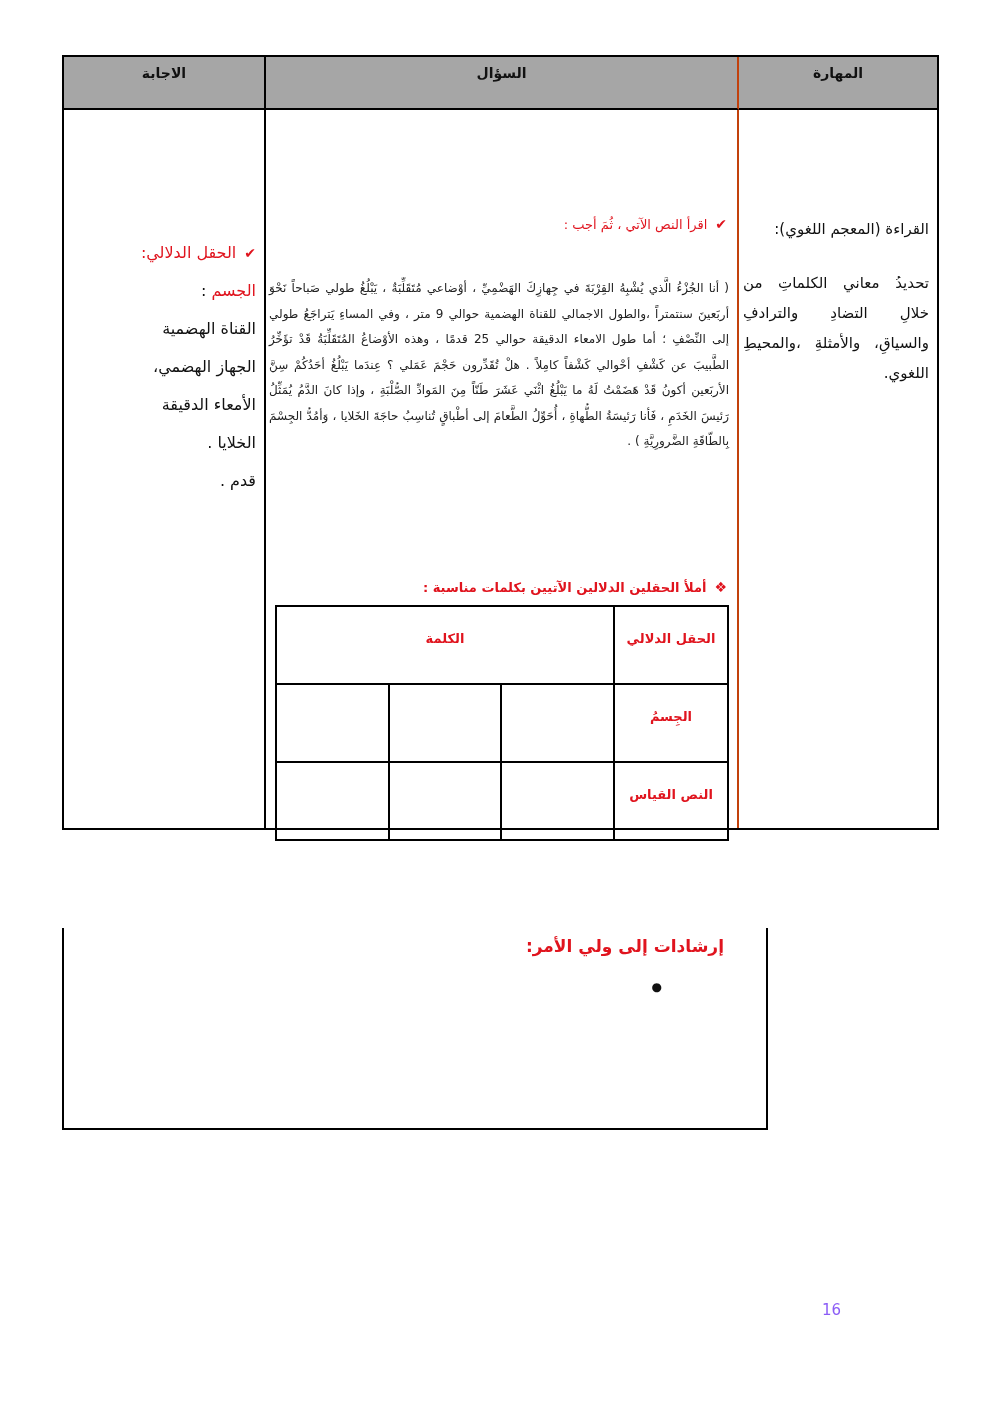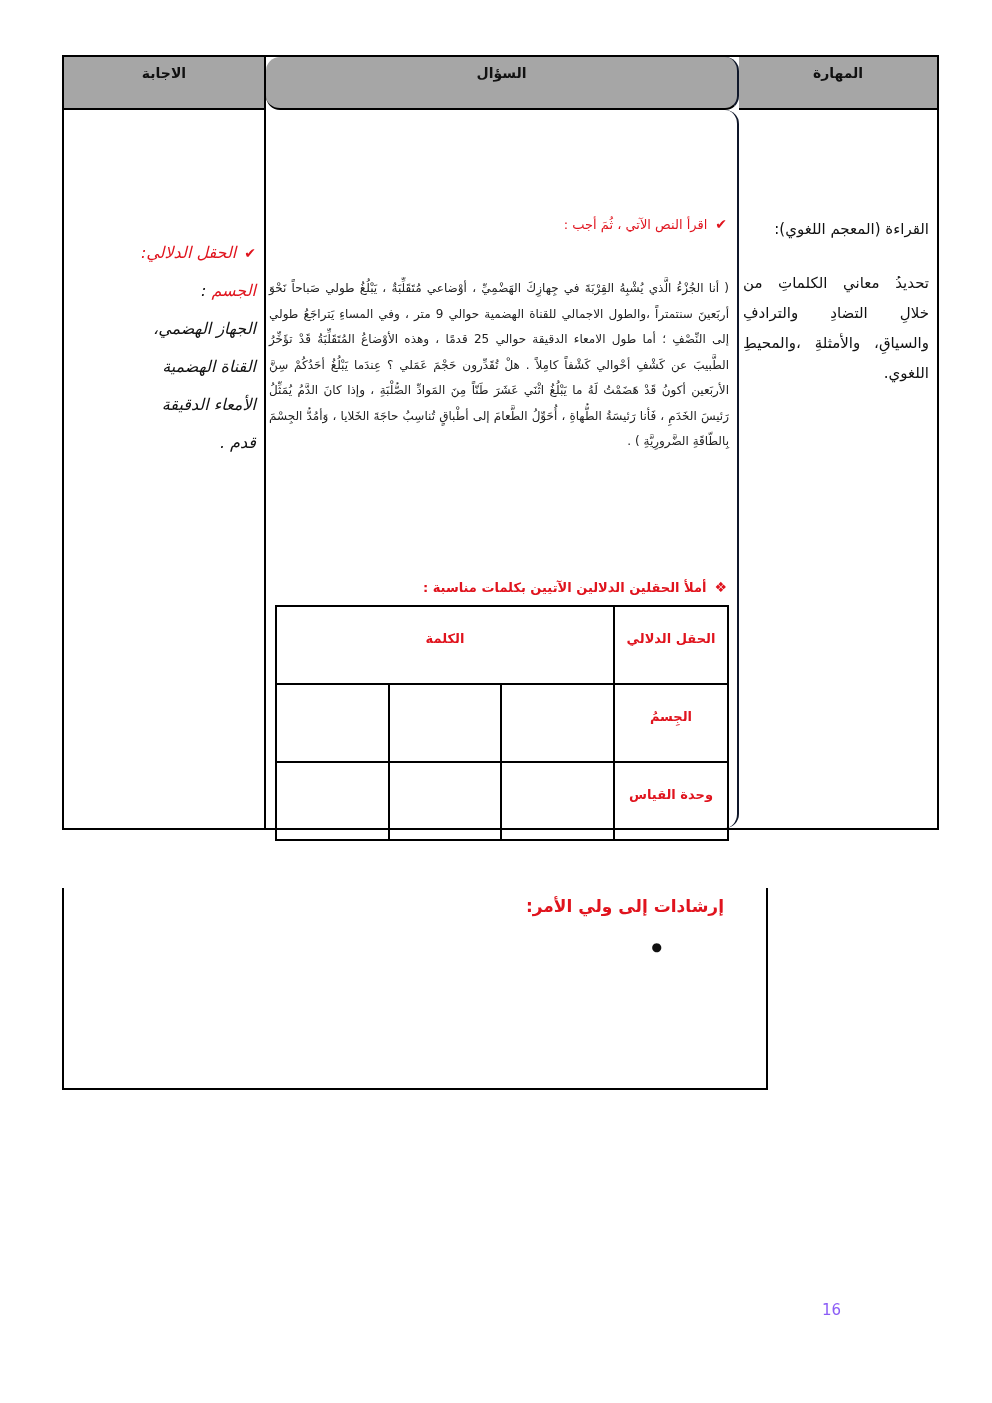--- a/index.html
+++ b/index.html
@@ -14,21 +14,21 @@
     grid-template-columns: 202px 473px 1fr;
     grid-template-rows: 53px 1fr;
     direction: ltr;
   }
   .hcell {
     background: #a6a6a6; border-bottom: 2px solid #000;
     display: flex; justify-content: center; align-items: flex-start;
     padding-top: 8px; font-weight: bold; font-size: 14px; direction: rtl;
   }
   .hcell.c1, .bcell.c1 { border-right: 2px solid #000; }
-  .hcell.c2, .bcell.c2 { border-right: 2px solid #0f172a; border-radius: 14px; }
+  .hcell.c2, .bcell.c2 { border-right: 2px solid #c2410c; }
   .bcell { position: relative; direction: rtl; }
 
   
   .skill-title { position: absolute; top: 110px; right: 8px; font-size: 15px; }
   .skill-desc {
     position: absolute; top: 158px; right: 8px; width: 186px;
     font-size: 15px; line-height: 30px; text-align: justify; text-align-last: right;
   }
 
   
@@ -51,25 +51,25 @@
   }
   .fill-table td {
     border: 2px solid #000; height: 51px; text-align: center; vertical-align: top;
     padding-top: 24px; font-size: 13px; color: #e0141e; font-weight: bold;
   }
   .fill-table td.field { width: 110px; }
 
   
   .ans { position: absolute; top: 124px; right: 8px; width: 190px; font-size: 16px; line-height: 38px; }
   .ans .red { color: #e0141e; }
-  .ans .line { display: block; font-style: italic; }
+  .ans .line { display: block; }
 
   
   .guide {
-    position: absolute; left: 62px; top: 888px; width: 706px; height: 202px;
+    position: absolute; left: 62px; top: 928px; width: 706px; height: 202px;
     border: 2px solid #000; border-top: none; box-sizing: border-box; direction: rtl;
   }
   .guide-title { position: absolute; top: 8px; right: 42px; font-size: 17px; font-weight: bold; color: #e0141e; }
   .guide-item {
     position: absolute; top: 46px; right: 100px; width: 700px; font-size: 11.5px; line-height: 26px; color: #222;
   }
   .bullet { position: absolute; right: 104px; top: 52px; font-size: 12px; }
   .page-num { position: absolute; left: 822px; top: 1301px; font-size: 15px; color: #8b5cf6; }
 </style>
 </head>
@@ -77,23 +77,24 @@
 
 <div class="page-table">
   <div class="hcell c1">الاجابة</div>
   <div class="hcell c2">السؤال</div>
   <div class="hcell c3">المهارة</div>
 
   <div class="bcell c1">
     <div class="ans">
       <span class="line"><span class="check">✔</span><span class="red">الحقل الدلالي:</span></span>
       <span class="line"><span class="red">الجسم</span><span> :</span></span>
+      <span class="line">القناة الهضمية</span>
       <span class="line">الجهاز الهضمي،</span>
-      <span class="line">القناة الهضمية</span>
       <span class="line">الأمعاء الدقيقة</span>
+      <span class="line">الخلايا .</span>
       <span class="line">قدم .</span>
     </div>
   </div>
 
   <div class="bcell c2">
     <div class="q-instr">
       <span class="check">✔</span><span>اقرأ النص الآتي ، ثُمَ أجب :</span>
     </div>
     <div class="passage">( أنا الجُزْءُ الَّذي يُشْبِهُ القِرْبَةَ في جِهازِكَ الهَضْمِيِّ ، أوْضاعي مُتَقَلِّبَةٌ ، يَبْلُغُ طولي صَباحاً نَحْوَ أربَعينَ سنتمتراً ،والطول الاجمالي للقناة الهضمية حوالي 9 متر ، وفي المساءِ يَتراجَعُ طولي إلى النِّصْفِ ؛ أما طول الامعاء الدقيقة حوالي 25 قدمًا ، وهذه الأوْضاعُ المُتَقَلِّبَةُ قَدْ تؤَخِّرُ الطَّبيبَ عن كَشْفِ أحْوالي كَشْفاً كامِلاً . هلْ تُقَدِّرون حَجْمَ عَمَلي ؟ عِندَما يَبْلُغُ أحَدُكُمْ سِنَّ الأربَعين أكونُ قَدْ هَضَمْتُ لَهُ ما يَبْلُغُ اثْنَي عَشَرَ طَنّاً مِنَ المَوادِّ الصُّلْبَةِ ، وإذا كانَ الدَّمُ يُمَثِّلُ رَئيسَ الخَدَمِ ، فَأنا رَئيسَةُ الطُّهاةِ ، أُحَوِّلُ الطَّعامَ إلى أطْباقٍ تُناسِبُ حاجَةَ الخَلايا ، وَأمُدُّ الجِسْمَ بِالطّاقَةِ الضَّرورِيَّةِ ) .</div>
     <div class="q-fill">
@@ -105,21 +106,21 @@
         <td class="field">الحقل الدلالي</td>
         <td colspan="3">الكلمة</td>
       </tr>
       <tr>
         <td class="field">الجِسمُ</td>
         <td></td>
         <td></td>
         <td></td>
       </tr>
       <tr>
-        <td class="field">وحدة القياس</td>
+        <td class="field">النص القياس</td>
         <td></td>
         <td></td>
         <td></td>
       </tr>
     </tbody>
       </table>
   </div>
 
   <div class="bcell c3">
     <div class="skill-title">القراءة (المعجم اللغوي):</div>

